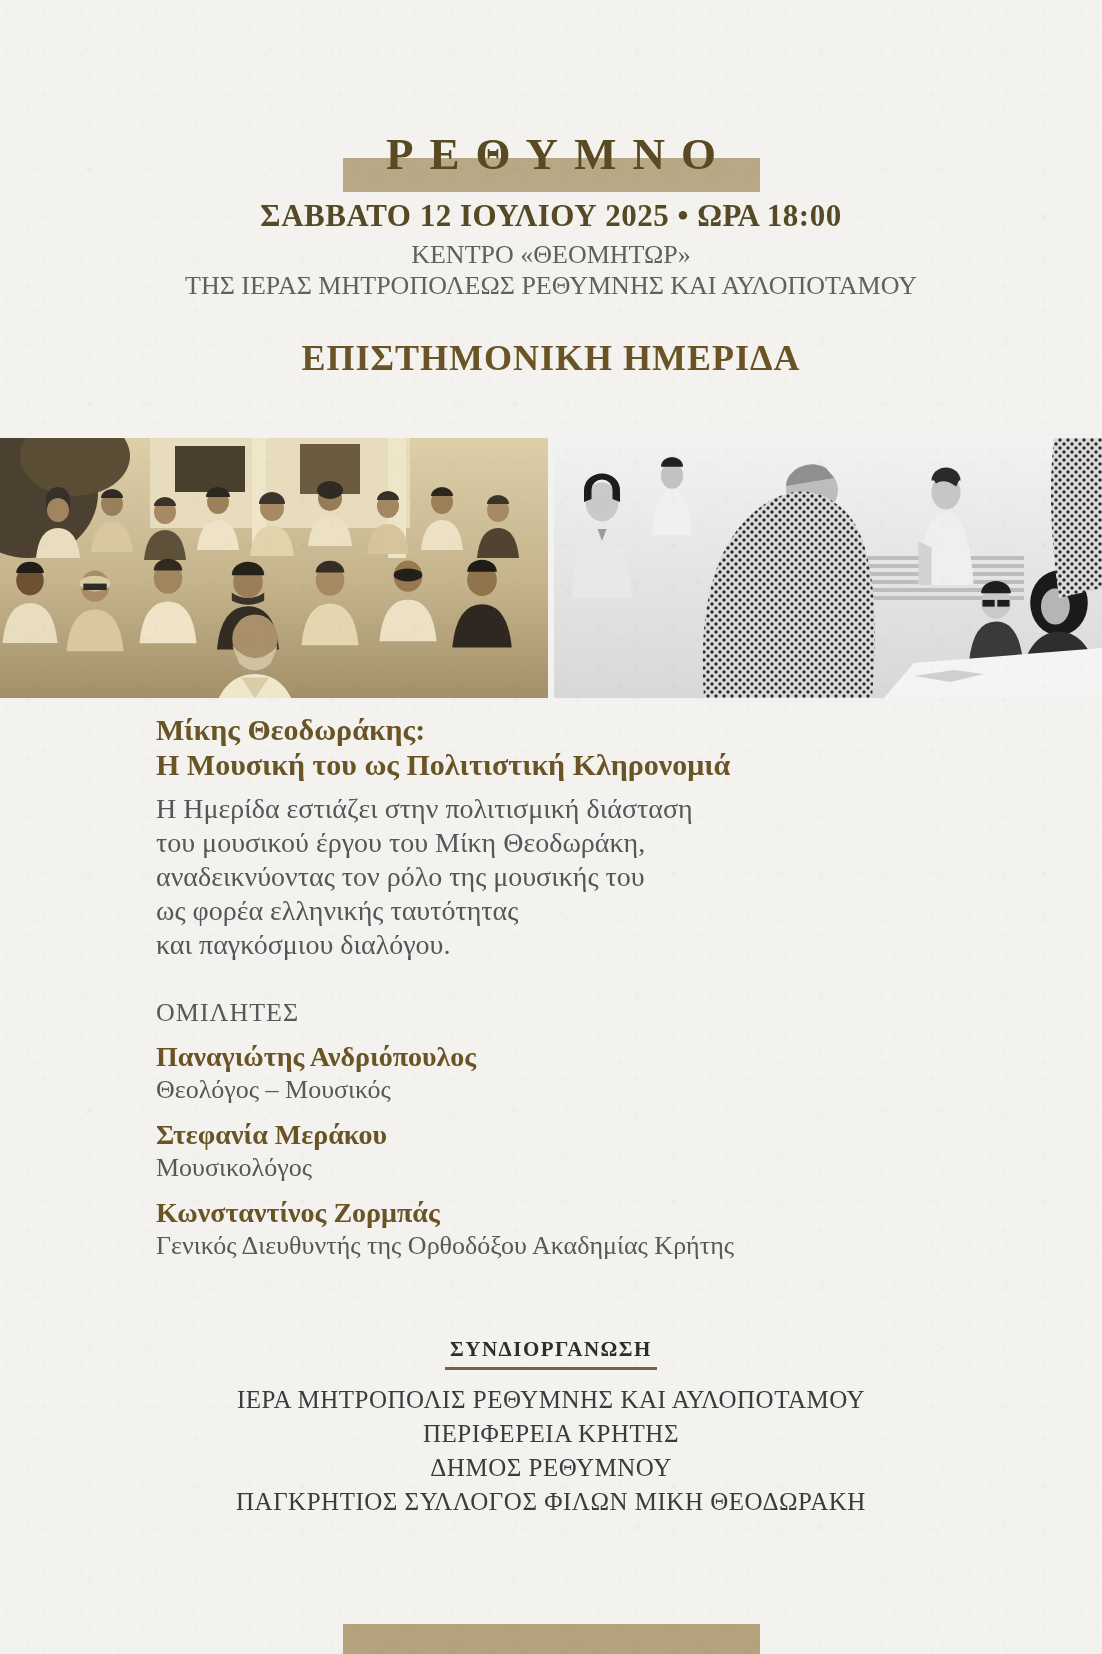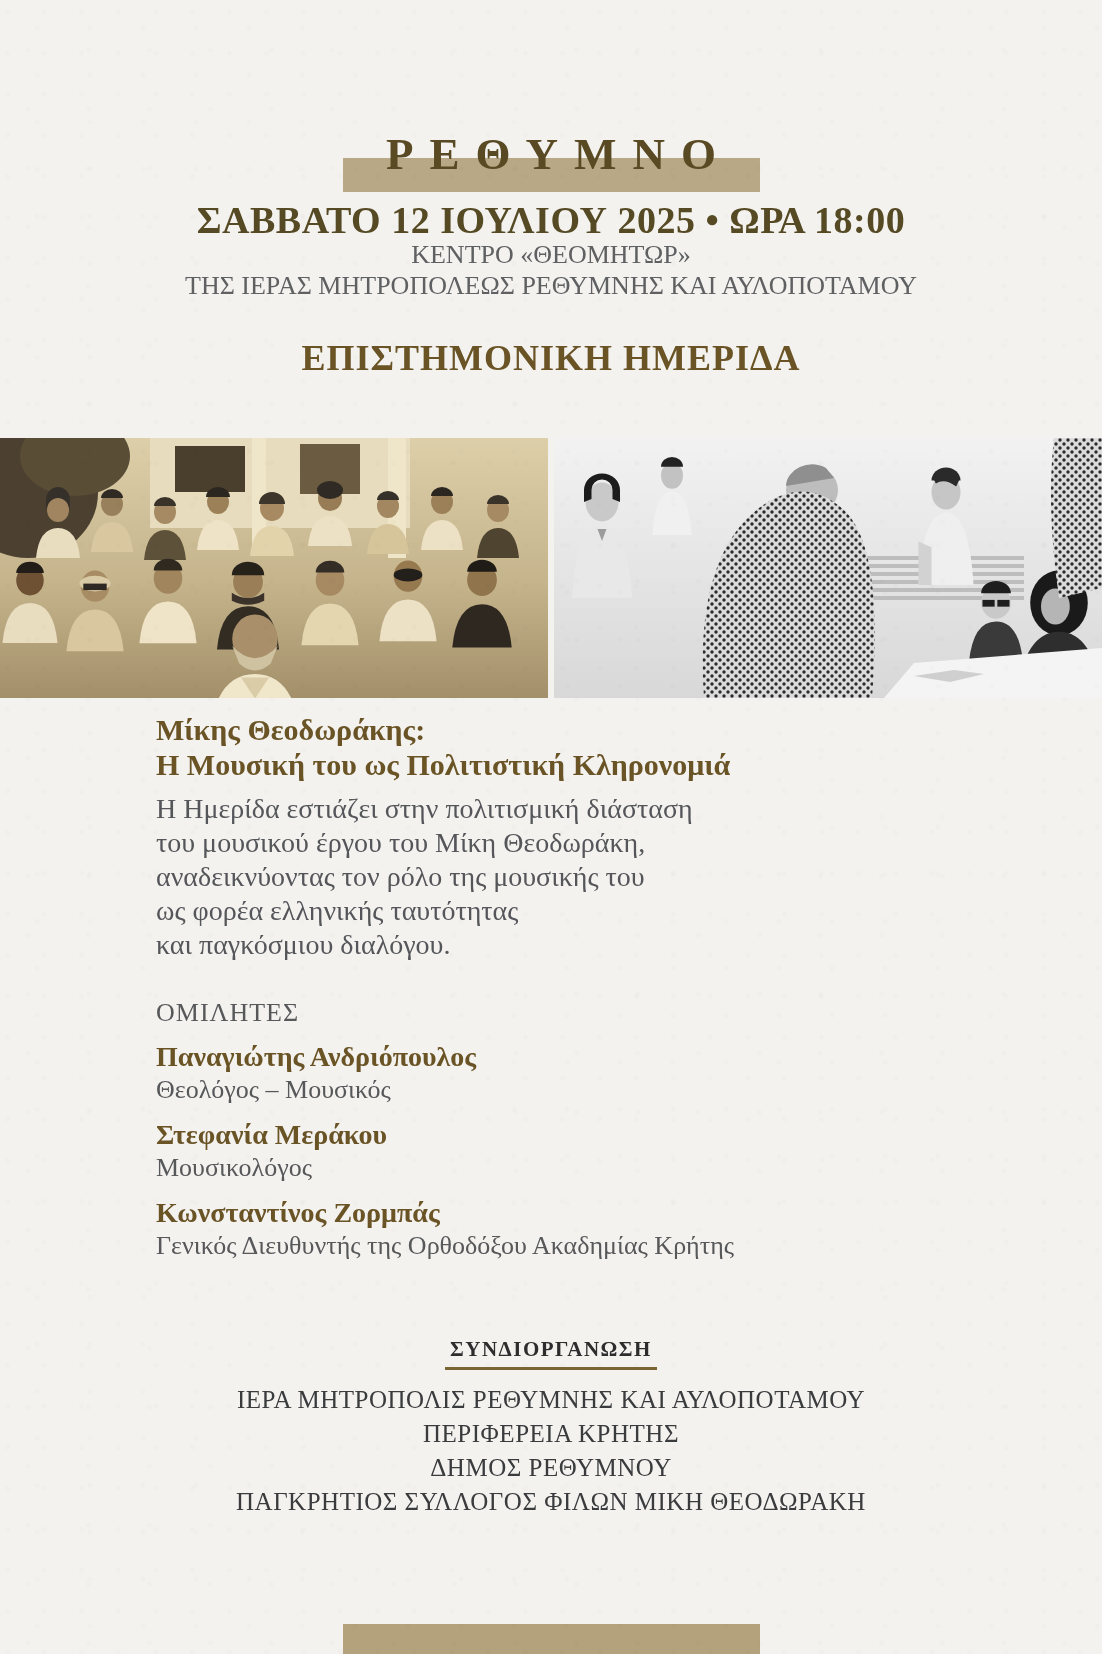--- a/index.html
+++ b/index.html
@@ -23,21 +23,21 @@
   .center{left:0;width:100%;text-align:center;position:absolute;}
 
   .title-band{position:absolute;left:343px;top:158px;width:417px;height:34px;background:#b9a886;}
   .city-title{
     position:absolute;top:128px;margin:0;z-index:2;
     font-size:45px;font-weight:800;color:#594a23;
     letter-spacing:16px;margin-left:8px;
   }
   .datetime{
     top:198px;z-index:2;
-    font-size:38px;font-weight:800;color:#564a25;letter-spacing:.5px;
+    font-size:31px;font-weight:800;color:#564a25;letter-spacing:.5px;
   }
   .venue1{top:240px;font-size:26px;font-weight:400;color:#5f6062;}
   .venue2{top:271px;font-size:26px;font-weight:400;color:#5f6062;}
   .event-type{
     top:337px;
     font-size:36px;font-weight:700;color:#6a5426;letter-spacing:1px;
   }
 
   .photo-strip{
     position:absolute;left:0;top:438px;width:1102px;height:260px;

